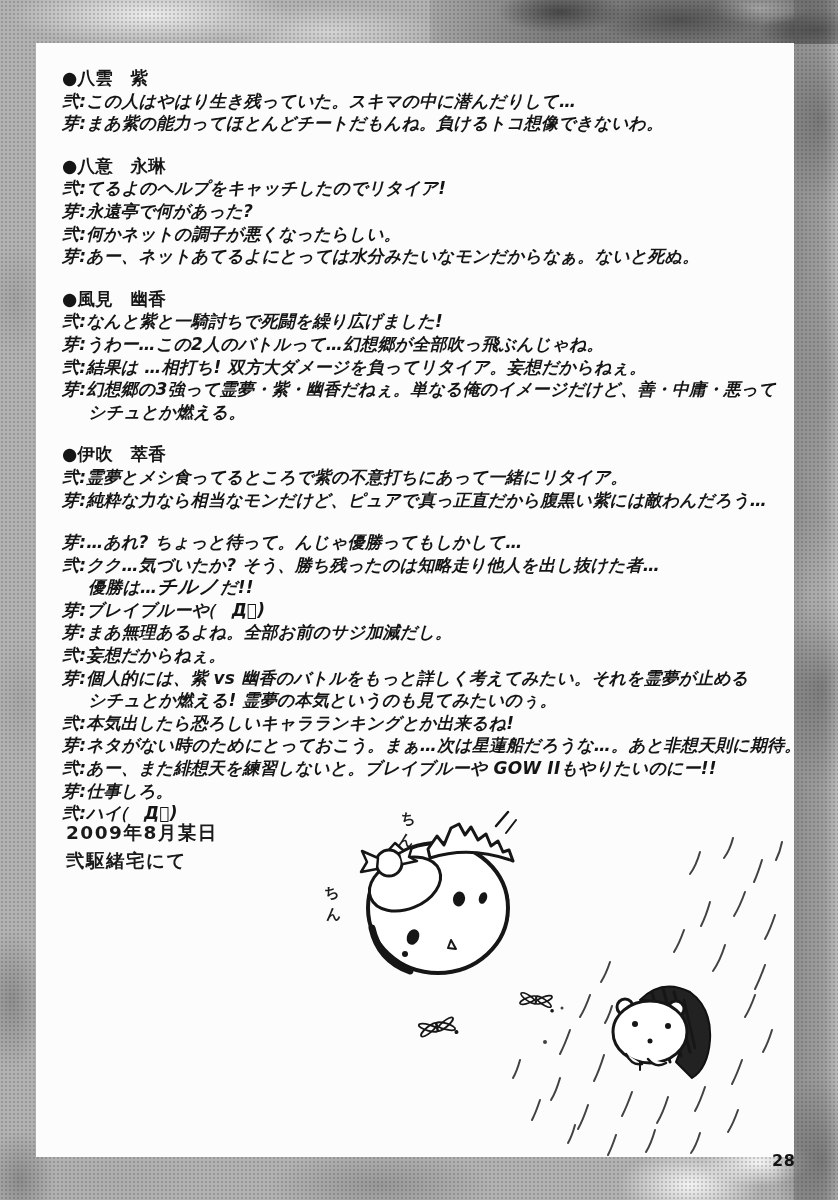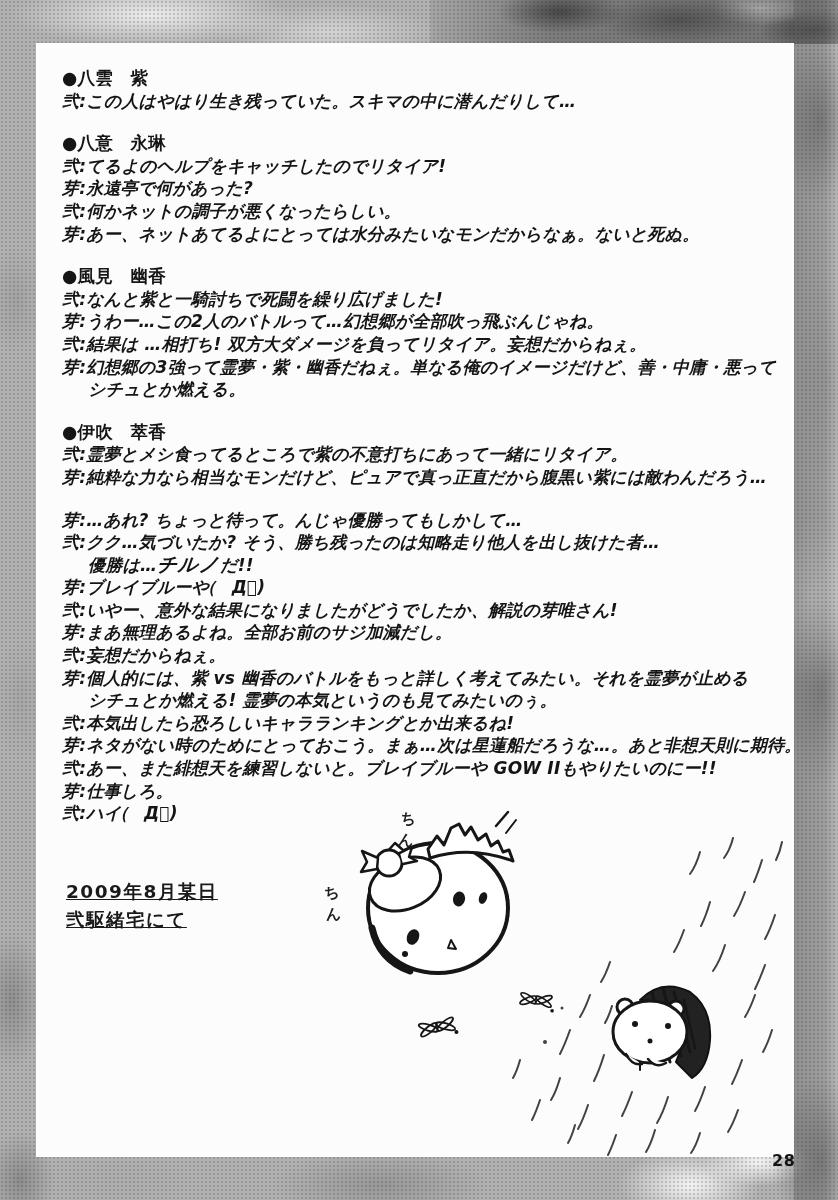--- a/index.html
+++ b/index.html
@@ -58,24 +58,23 @@
   }
   .section{margin-bottom:20px;}
   .sec-header{font-weight:700;font-size:17.5px;}
   .line{white-space:nowrap;font-style:italic;}
   .line.indent{padding-left:26px;}
   .seg-b{
     font-weight:900;font-size:19.5px;letter-spacing:1px;
     display:inline-block;transform:skewX(-6deg);
   }
   .colophon{
-    position:absolute;left:30px;top:835px;
+    position:absolute;left:30px;top:776px;
     color:#1a1a1a;font-size:18.5px;line-height:28px;font-weight:600;letter-spacing:1.5px;
     white-space:nowrap;
-    text-decoration:underline;
   }
   .doodles{position:absolute;left:0;top:0;z-index:4;pointer-events:none;}
   .sfx{
     position:absolute;z-index:5;color:#1c1c1c;
     writing-mode:vertical-rl;text-orientation:upright;
     font-size:15px;font-weight:600;letter-spacing:3px;
   }
   .sfx.chin-top{left:398px;top:802px;transform:rotate(6deg);}
   .sfx.chin-left{left:322px;top:876px;transform:rotate(-4deg);}
   .page-number{
@@ -90,20 +89,21 @@
   <div class="bg"></div>
   <div class="top-band"></div>
   <div class="right-strip"></div>
   <div class="halftone"></div>
 
   <div class="content-box">
     <div class="dialogue" id="dialogue">
         <div class="section">
           <div class="sec-header">●八雲　紫</div>
           <div class="line"><span>弐:この人はやはり生き残っていた。スキマの中に潜んだりして…</span></div>
+          <div class="line"><span>芽:まあ紫の能力ってほとんどチートだもんね。負けるトコ想像できないわ。</span></div>
         </div>
         <div class="section">
           <div class="sec-header">●八意　永琳</div>
           <div class="line"><span>弐:てるよのヘルプをキャッチしたのでリタイア!</span></div>
           <div class="line"><span>芽:永遠亭で何があった?</span></div>
           <div class="line"><span>弐:何かネットの調子が悪くなったらしい。</span></div>
           <div class="line"><span>芽:あー、ネットあてるよにとっては水分みたいなモンだからなぁ。ないと死ぬ。</span></div>
         </div>
         <div class="section">
           <div class="sec-header">●風見　幽香</div>
@@ -116,21 +116,20 @@
         <div class="section">
           <div class="sec-header">●伊吹　萃香</div>
           <div class="line"><span>弐:霊夢とメシ食ってるところで紫の不意打ちにあって一緒にリタイア。</span></div>
           <div class="line"><span>芽:純粋な力なら相当なモンだけど、ピュアで真っ正直だから腹黒い紫には敵わんだろう…</span></div>
         </div>
         <div class="section">
           <div class="line"><span>芽:…あれ? ちょっと待って。んじゃ優勝ってもしかして…</span></div>
           <div class="line"><span>弐:クク…気づいたか? そう、勝ち残ったのは知略走り他人を出し抜けた者…</span></div>
           <div class="line indent"><span>優勝は…</span><span class="seg-b">チルノ</span><span>だ!!</span></div>
           <div class="line"><span>芽:ブレイブルーや(゚Д゚)</span></div>
-          <div class="line"><span>弐:いやー、意外な結果になりましたがどうでしたか、解説の芽唯さん!</span></div>
           <div class="line"><span>芽:まあ無理あるよね。全部お前のサジ加減だし。</span></div>
           <div class="line"><span>弐:妄想だからねぇ。</span></div>
           <div class="line"><span>芽:個人的には、紫 vs 幽香のバトルをもっと詳しく考えてみたい。それを霊夢が止める</span></div>
           <div class="line indent"><span>シチュとか燃える! 霊夢の本気というのも見てみたいのぅ。</span></div>
           <div class="line"><span>弐:本気出したら恐ろしいキャラランキングとか出来るね!</span></div>
           <div class="line"><span>芽:ネタがない時のためにとっておこう。まぁ…次は星蓮船だろうな…。あと非想天則に期待。</span></div>
           <div class="line"><span>弐:あー、また緋想天を練習しないと。ブレイブルーや GOW IIもやりたいのにー!!</span></div>
           <div class="line"><span>芽:仕事しろ。</span></div>
           <div class="line"><span>弐:ハイ(゚Д゚)</span></div>
         </div>

